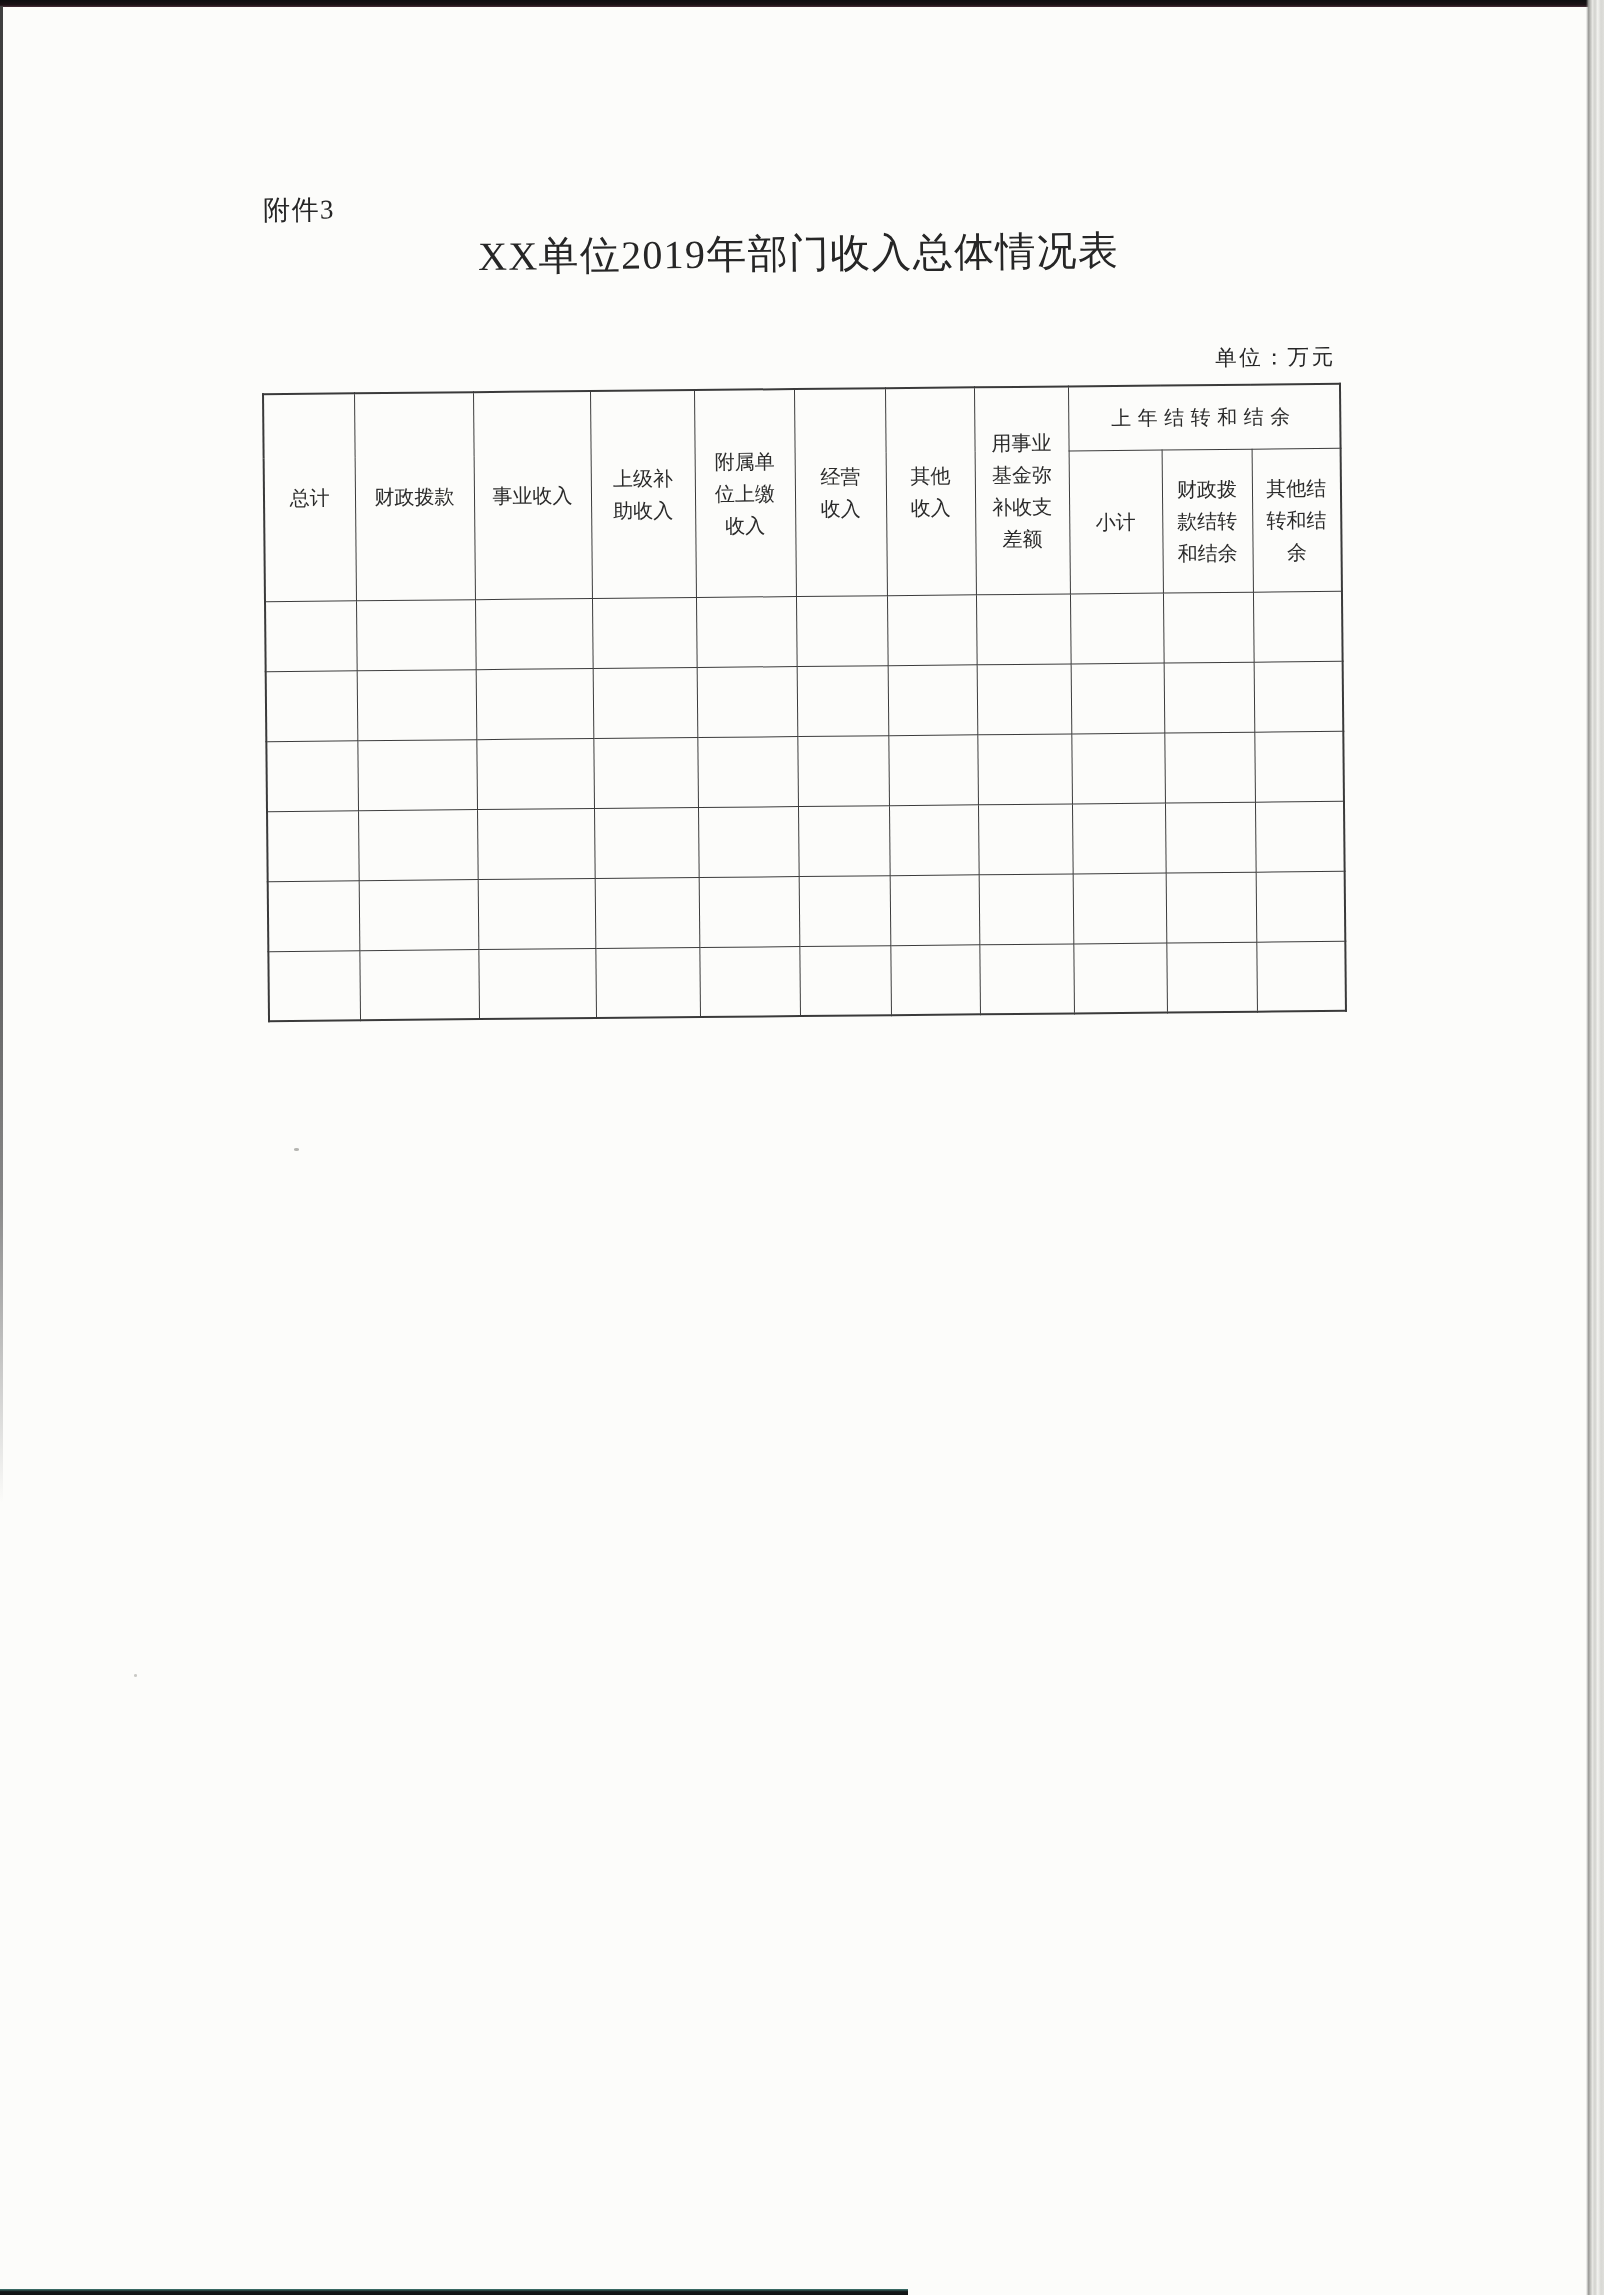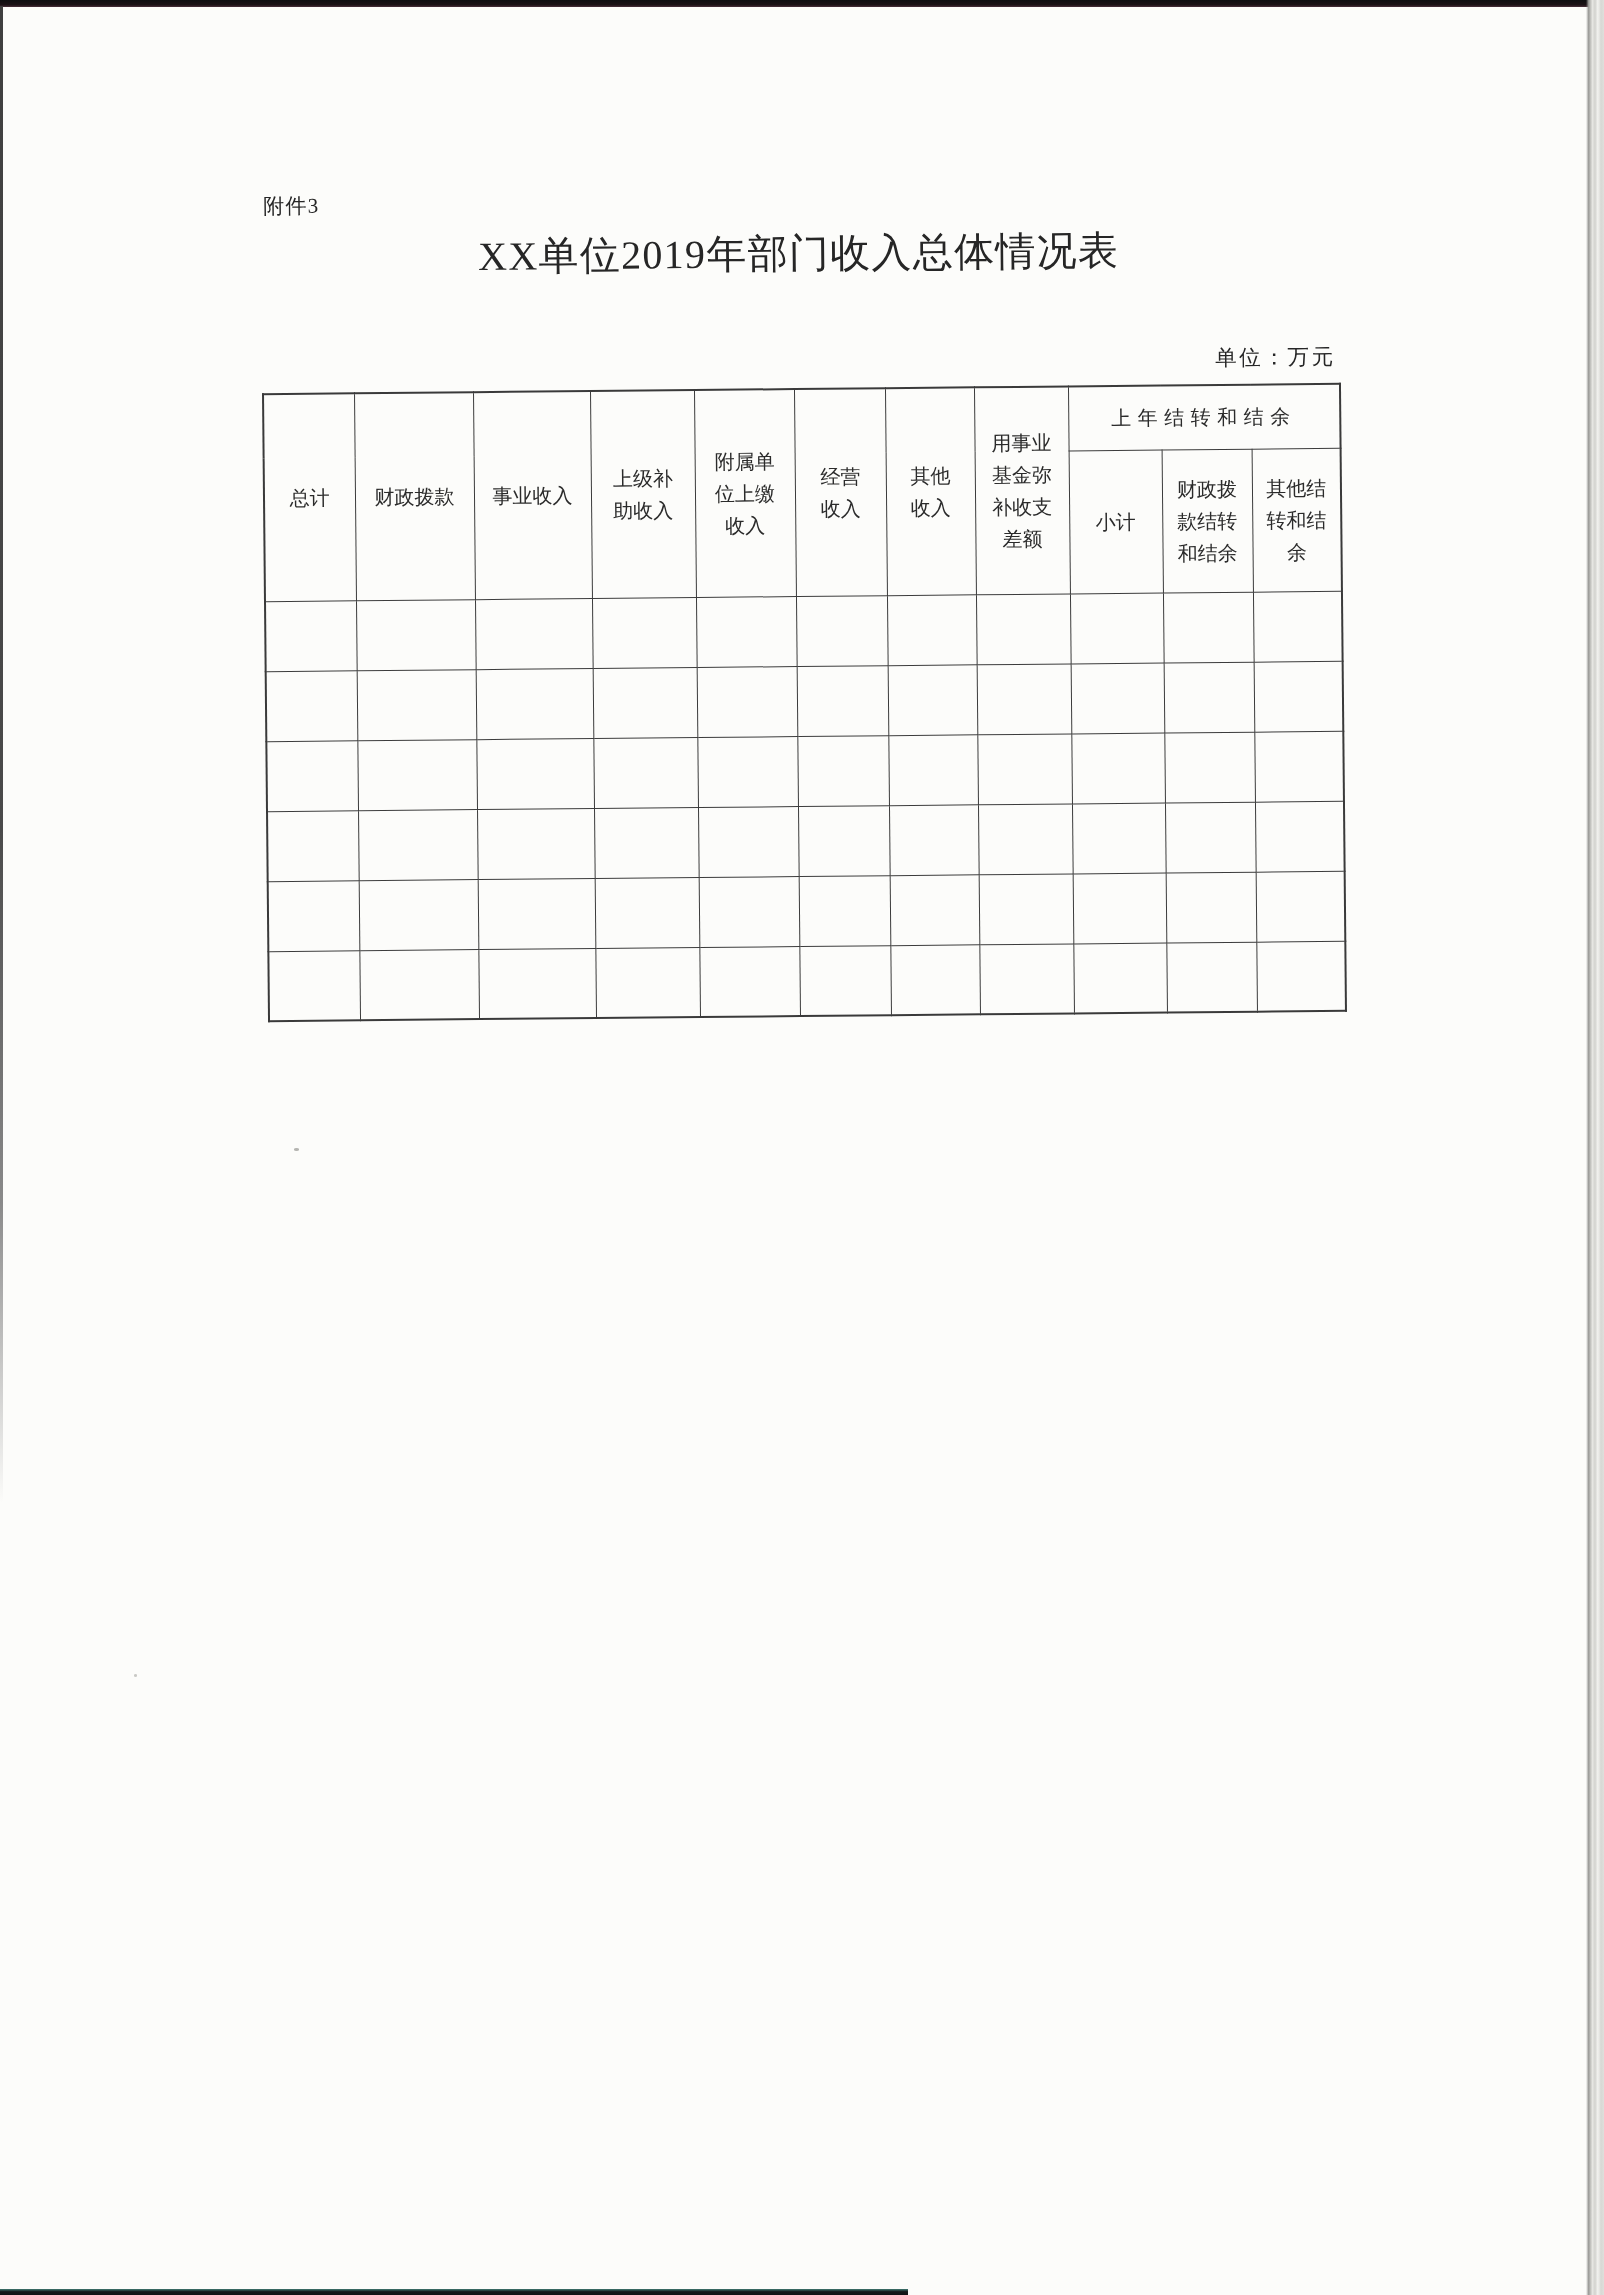--- a/index.html
+++ b/index.html
@@ -66,21 +66,21 @@
     position: absolute;
     top: 0; left: 0;
     width: 1605px; height: 2295px;
     transform: rotate(-0.55deg);
     transform-origin: 803px 703px;
   }
 
   .attachment {
     position: absolute;
     left: 268px; top: 187px;
-    font-size: 21px;
+    font-size: 27px;
     letter-spacing: 1.3px;
   }
 
   .doc-title {
     position: absolute;
     left: 265px; top: 226px;
     width: 1076px;
     margin: 0;
     font-size: 40px;
     font-weight: 400;

